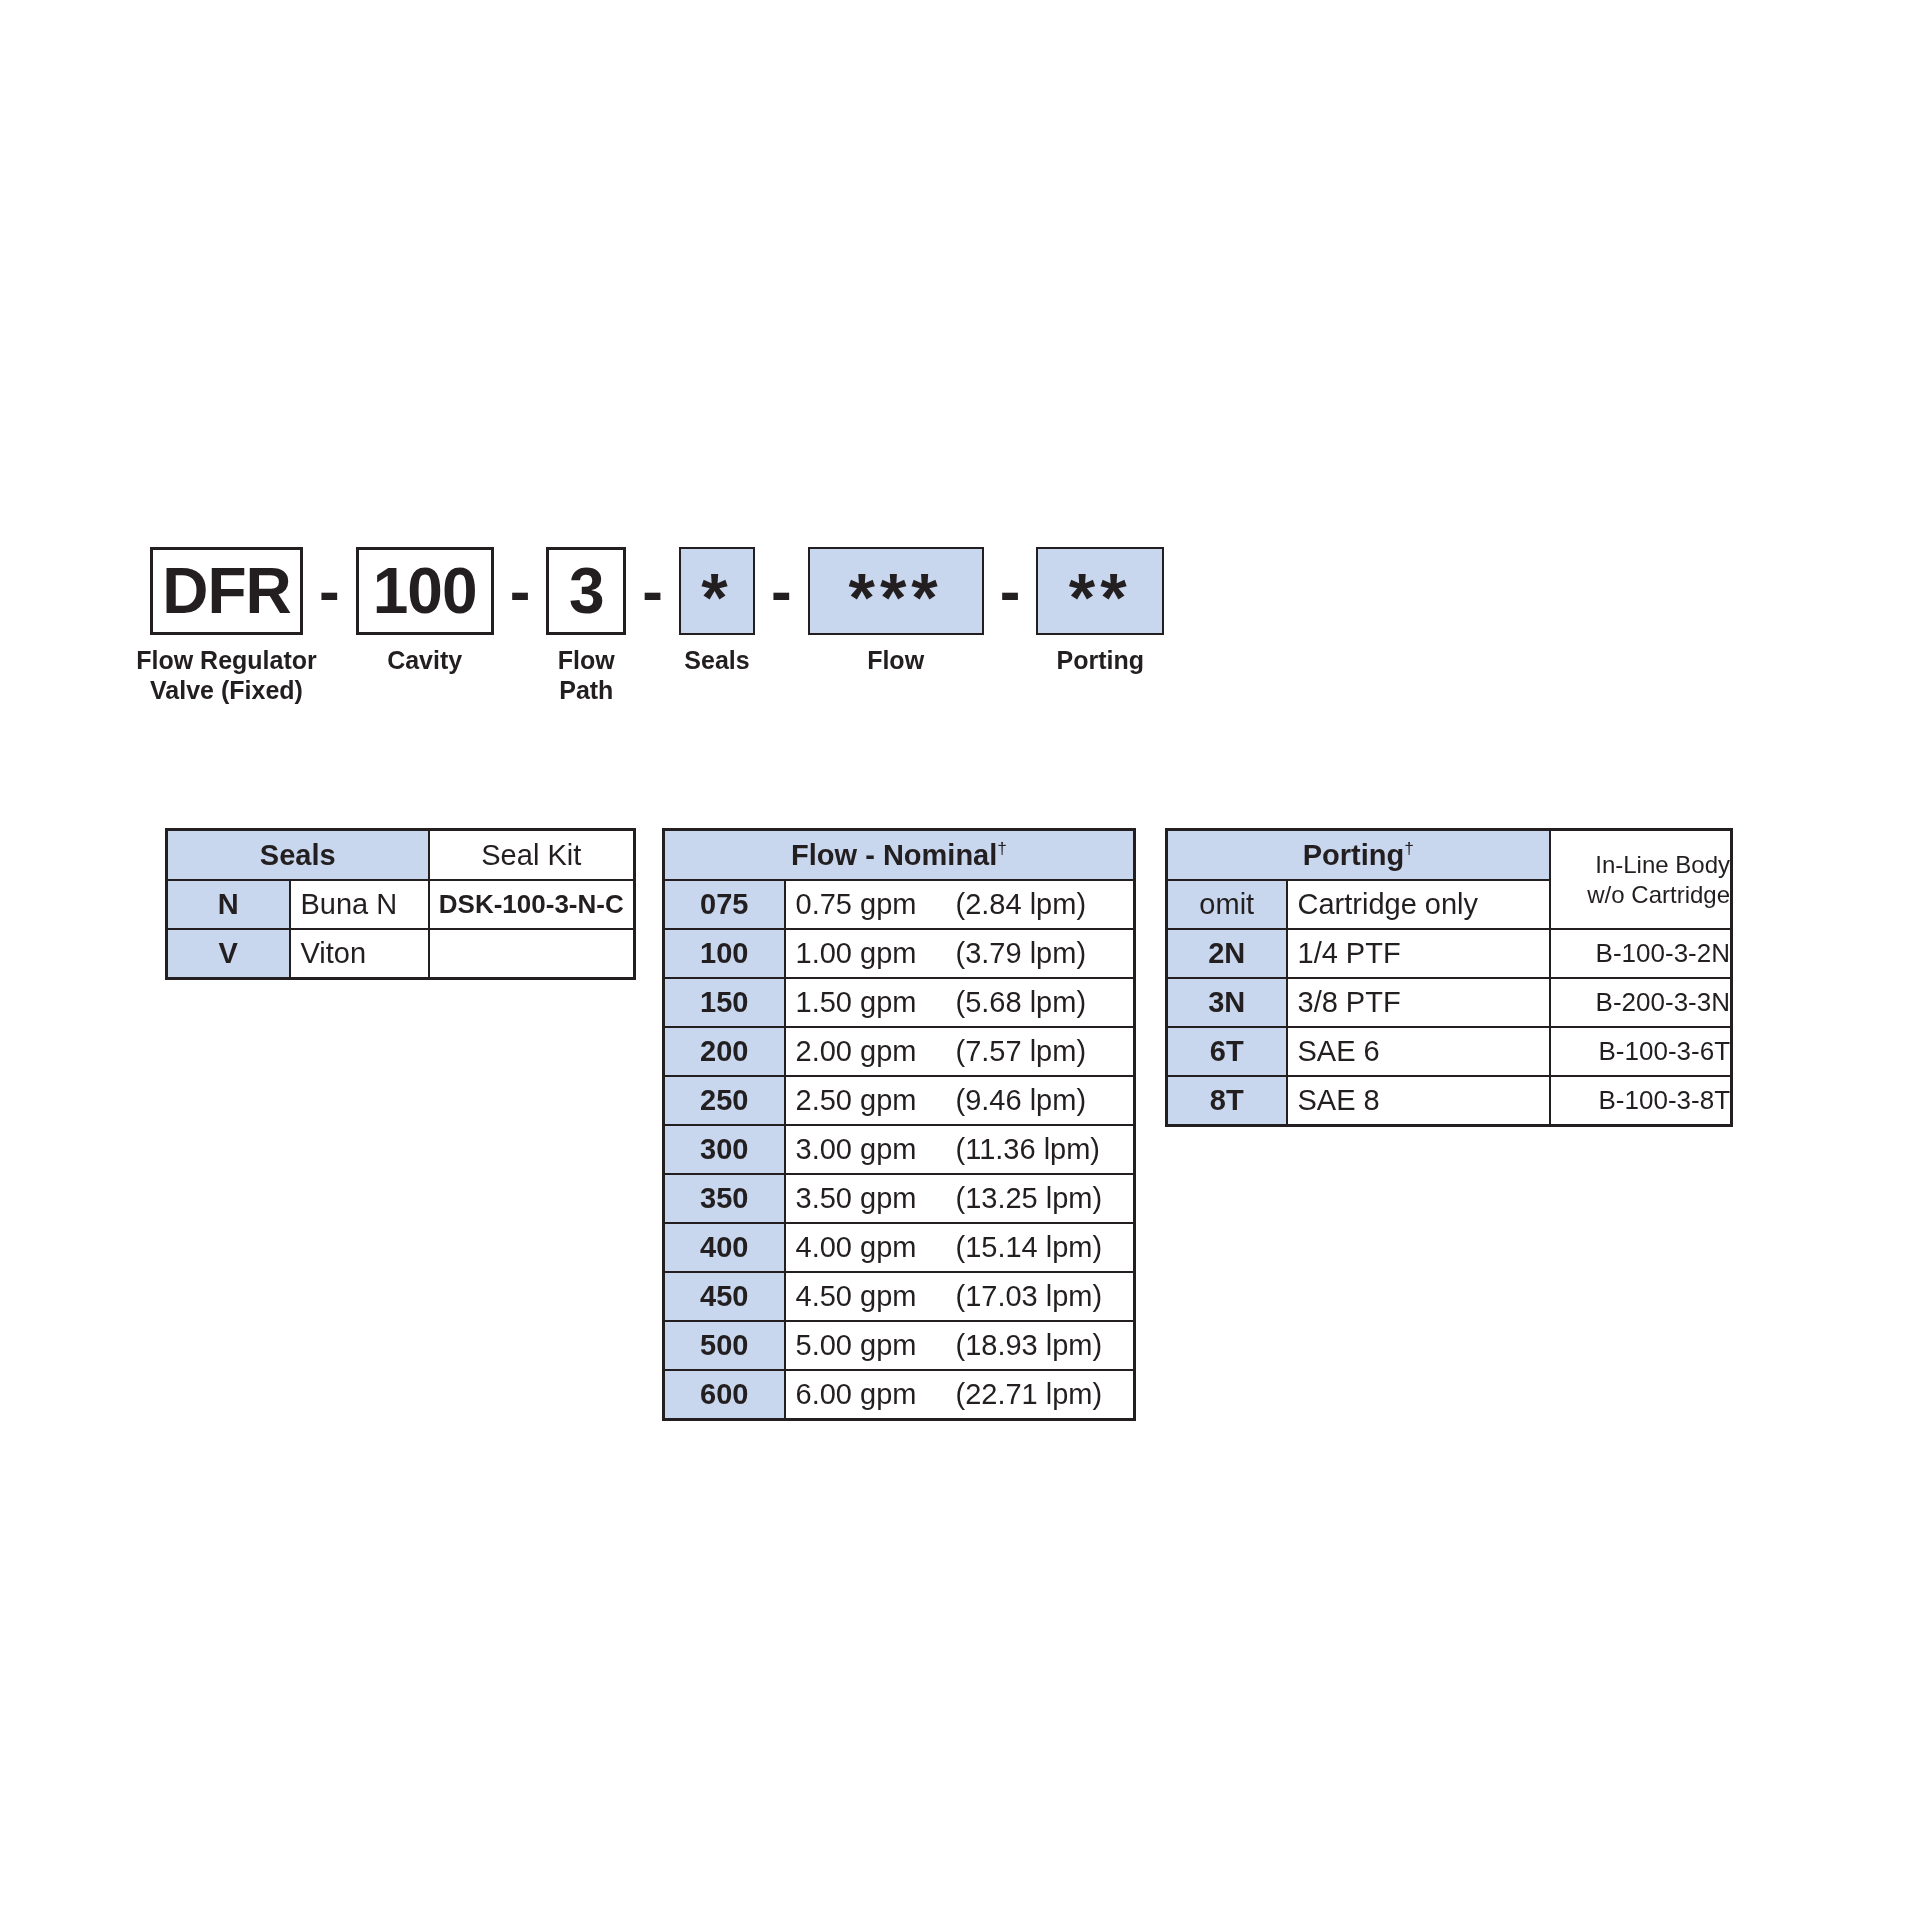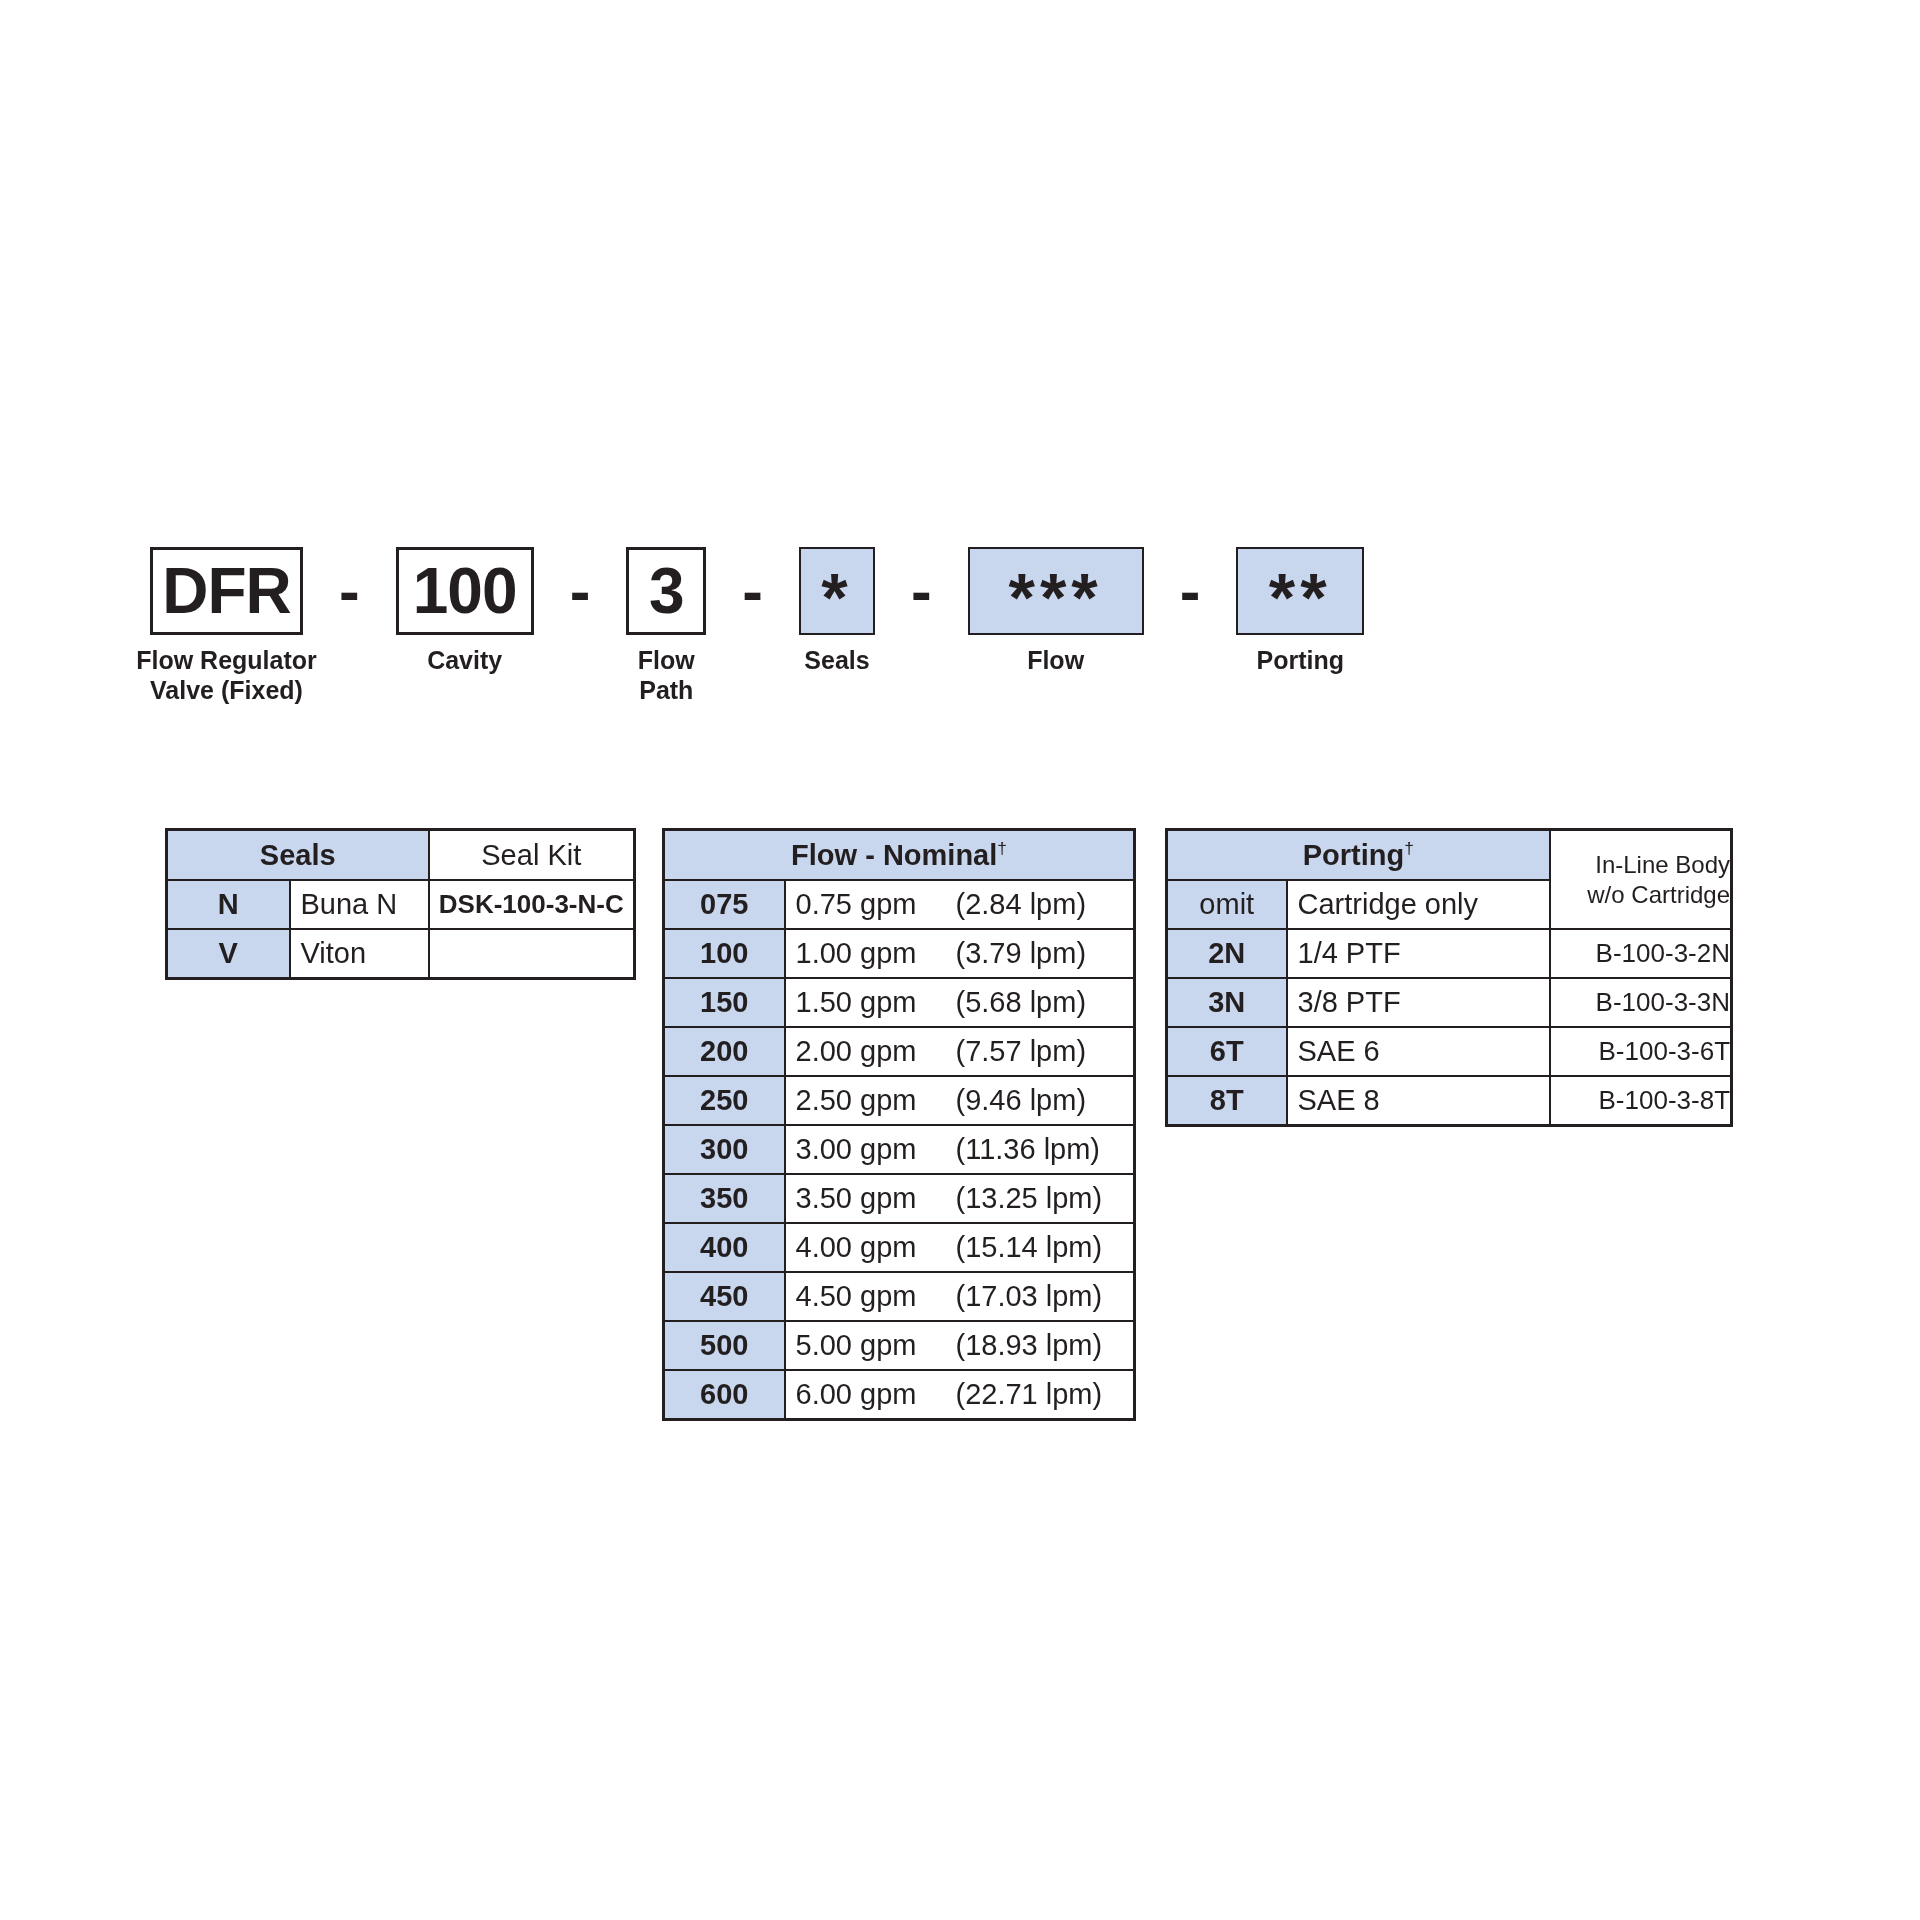--- a/index.html
+++ b/index.html
@@ -16,21 +16,21 @@
     color: #231f20;
   }
 
   
   .code-row {
     position: absolute;
     left: 150px;
     top: 547px;
     display: flex;
     align-items: flex-start;
-    gap: 36px;
+    gap: 16px;
   }
   .segment {
     position: relative;
     display: flex;
     flex-direction: column;
     align-items: center;
   }
   .code-box {
     height: 88px;
     border: 3px solid #231f20;
@@ -330,21 +330,21 @@
     <td class="val-cell">Cartridge only</td>
   </tr>
   <tr>
     <td class="code-cell">2N</td>
     <td class="val-cell">1/4 PTF</td>
     <td class="body-cell">B-100-3-2N</td>
   </tr>
   <tr>
     <td class="code-cell">3N</td>
     <td class="val-cell">3/8 PTF</td>
-    <td class="body-cell">B-100-3-3N</td>
+    <td class="body-cell">B-200-3-3N</td>
   </tr>
   <tr>
     <td class="code-cell">6T</td>
     <td class="val-cell">SAE 6</td>
     <td class="body-cell">B-100-3-6T</td>
   </tr>
   <tr>
     <td class="code-cell">8T</td>
     <td class="val-cell">SAE 8</td>
     <td class="body-cell">B-100-3-8T</td>

